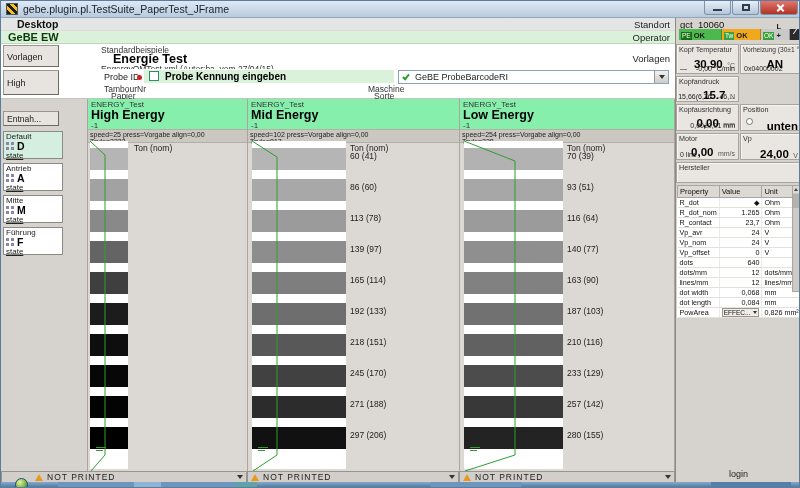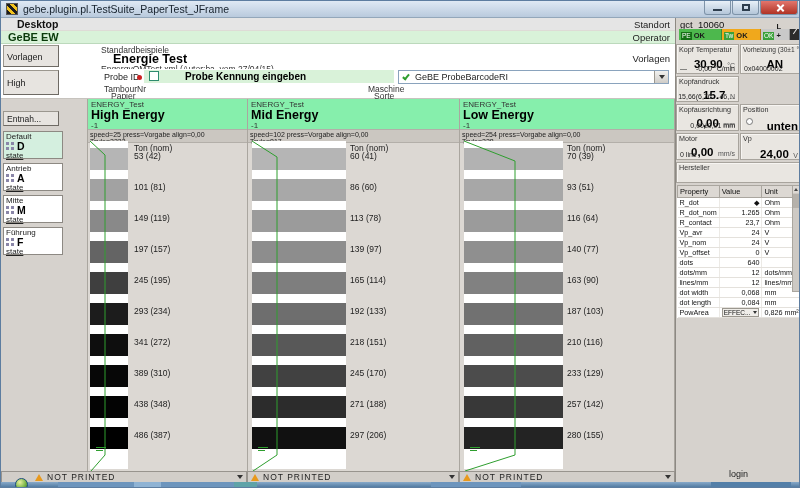--- a/index.html
+++ b/index.html
@@ -40,21 +40,21 @@
   .v-title{ position:absolute; left:112px; top:8px; font-size:12.5px; font-weight:bold; color:#000; }
   .v-file { position:absolute; left:100px; top:-3px; font-size:8.5px; color:#333; top:20px; }
 
   
   .probe-row { position:absolute; left:0; top:68px; width:674px; height:30px; background:#fff;
     border-bottom:1px solid #c7c3be; }
   .p-idlabel { position:absolute; left:103px; top:3px; font-size:9px; color:#222; }
   .red-dot { position:absolute; left:136px; top:6px; width:5px; height:5px; background:#c22; border-radius:50%; }
   .kennung-strip { position:absolute; left:143px; top:1px; width:250px; height:13px; background:#d9f2d9; }
   .checkbox { position:absolute; left:5px; top:1px; width:10px; height:10px; background:#fff; border:1px solid #2e8b6e; }
-  .kennung-label { position:absolute; left:21px; top:0; font-size:10px; font-weight:bold; color:#000; line-height:13px;margin-left:20px; }
+  .kennung-label { position:absolute; left:21px; top:0; font-size:10px; font-weight:bold; color:#000; line-height:13px; }
   .dropdown { position:absolute; left:397px; top:1px; width:271px; height:14px; background:#fff;
     border:1px solid #8aa3bd; font-size:9px; line-height:13px; color:#222; }
   .dd-check { position:absolute; left:5px; top:2px; width:4px; height:7px;
     border-right:2px solid #2e9e2e; border-bottom:2px solid #2e9e2e; transform:rotate(40deg); }
   .dd-text { position:absolute; left:16px; top:0; }
   .dd-btn { position:absolute; right:0; top:0; width:14px; height:12px; background:linear-gradient(#f2f1ef,#cfccc7);
     border-left:1px solid #9b978f; }
   .arrow-down { position:absolute; width:0; height:0; border-left:3px solid transparent;
     border-right:3px solid transparent; border-top:4px solid #333; }
   .dd-btn .arrow-down { left:4px; top:4px; }
@@ -274,32 +274,20 @@
           <div class="bar" style="top: 162px; background: rgb(28, 28, 28);"></div>
           <div class="bar" style="top: 193px; background: rgb(14, 14, 14);"></div>
           <div class="bar" style="top: 224px; background: rgb(7, 7, 7);"></div>
           <div class="bar" style="top: 255px; background: rgb(3, 3, 3);"></div>
           <div class="bar" style="top: 286px; background: rgb(0, 0, 0);"></div>
         </div>
       <svg class="speedline" width="160" height="372">
         <polyline points="2,42 17,56 17,356 3,372" fill="none" stroke="#2e9e2e" stroke-width="1"></polyline>
       </svg>
       <div class="col-head" style="left:46px;">Ton (nom)</div>
-      <div class="bar-labels" style="left:46px;">
-          <div class="bar-label" style="top: 10px;">53 (42)</div>
-          <div class="bar-label" style="top: 41px;">101 (81)</div>
-          <div class="bar-label" style="top: 72px;">149 (119)</div>
-          <div class="bar-label" style="top: 103px;">197 (157)</div>
-          <div class="bar-label" style="top: 134px;">245 (195)</div>
-          <div class="bar-label" style="top: 165px;">293 (234)</div>
-          <div class="bar-label" style="top: 196px;">341 (272)</div>
-          <div class="bar-label" style="top: 227px;">389 (310)</div>
-          <div class="bar-label" style="top: 258px;">438 (348)</div>
-          <div class="bar-label" style="top: 289px;">486 (387)</div>
-        </div>
       <div class="green-marks" style="left:8px;top:348px;">
           <i></i>
           <i></i>
         </div>
     </div>
 
     <div class="panel" style="left:246px;width:212px;">
       <div class="panel-head">
         <div class="p-group">ENERGY_Test</div>
         <div class="p-title">Mid Energy</div>

